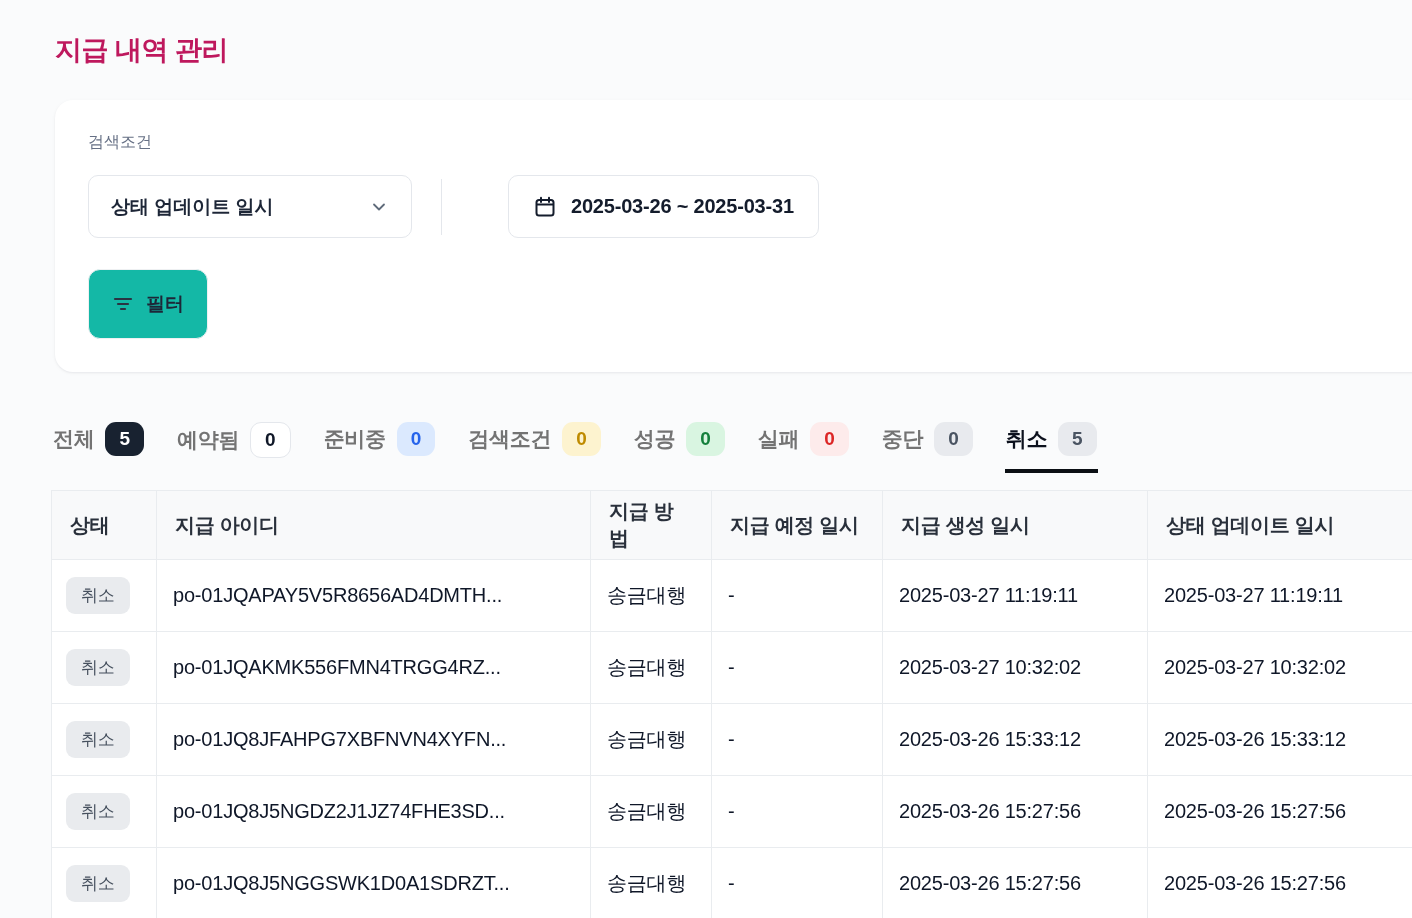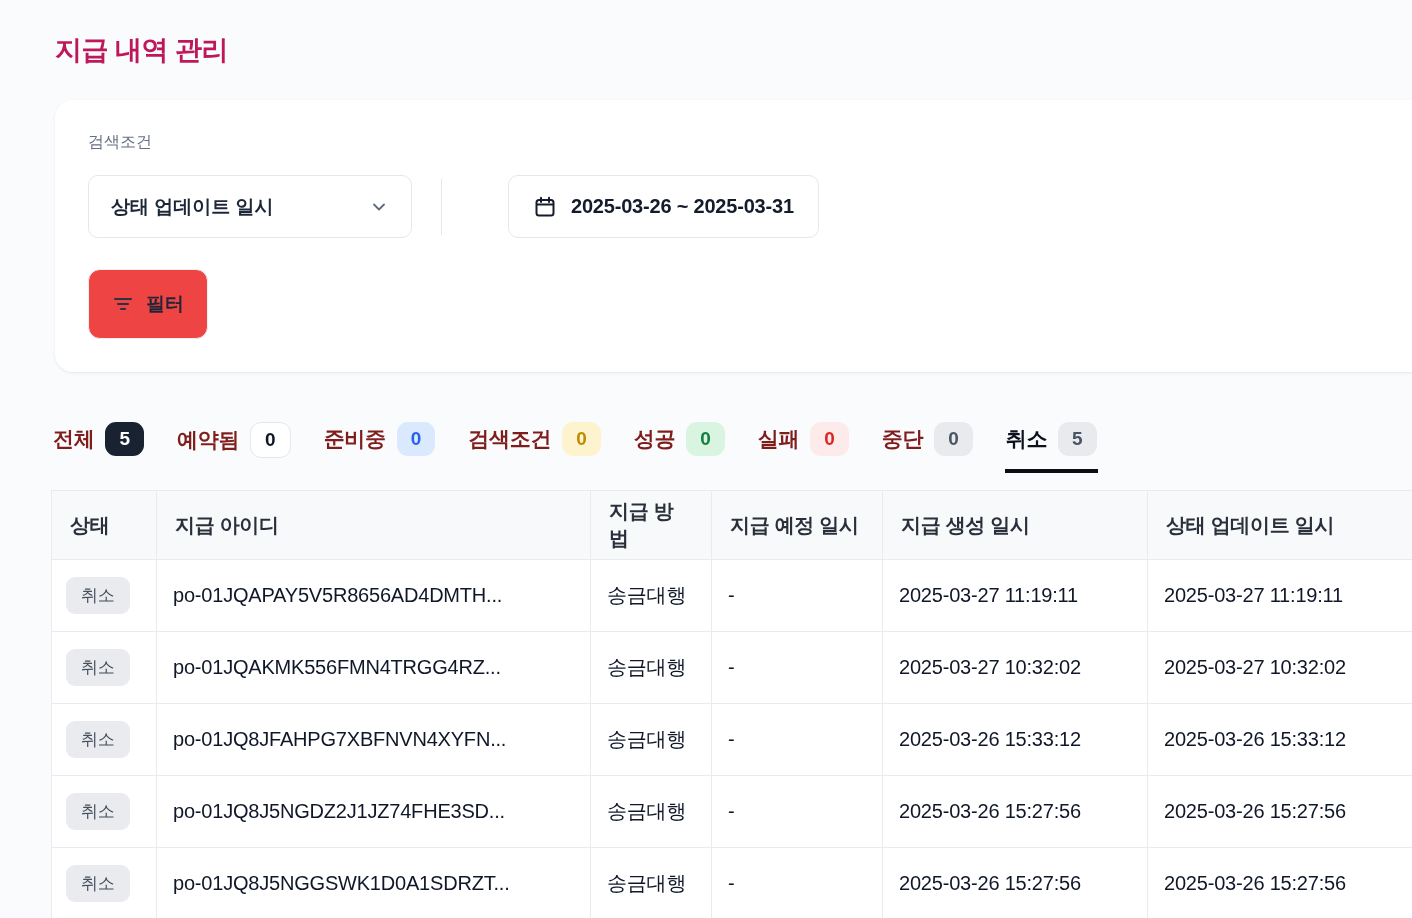--- a/index.html
+++ b/index.html
@@ -45,40 +45,40 @@
     margin: 0 29px;
   }
   .date-range-btn {
     height: 63px; padding: 0 24px; gap: 14px; margin-left: 37px;
   }
   .date-text { font-size: 20px; font-weight: 600; color: #141c2c; letter-spacing: -0.2px; }
   .controls-row2 { margin-top: 31px; display: flex; align-items: center; gap: 28px; }
   .filter-btn {
     display: flex; align-items: center; gap: 12px;
     width: 120px; height: 70px; justify-content: center;
-    background: #ef4444; border: 1px solid #eef0f2; border-radius: 12px;
+    background: #14b8a6; border: 1px solid #eef0f2; border-radius: 12px;
     cursor: pointer;
   }
   .partner-select {
     width: 470px; height: 70px; padding: 0 22px;
     justify-content: space-between;
   }
   .icon { display: inline-flex; align-items: center; justify-content: center; }
   
   .tabs {
     position: absolute; left: 52px; top: 412px;
     display: flex; align-items: flex-start; gap: 31px;
   }
   .tab {
     display: flex; align-items: center; gap: 11px;
     padding: 10px 1px 13px 1px;
     border-bottom: 4px solid transparent;
     cursor: pointer;
   }
-  .tab-label { font-size: 21px; font-weight: 600; color: #7f1d1d; letter-spacing: -0.3px; }
+  .tab-label { font-size: 21px; font-weight: 600; color: #737373; letter-spacing: -0.3px; }
   .tab.active .tab-label { color: #0c111d; font-weight: 700; }
   .tab.active { border-bottom-color: #0b0f14; }
   .tab-badge {
     min-width: 24px; text-align: center;
     padding: 6px 14px; border-radius: 11px;
     font-size: 19px; font-weight: 600;
   }
   .badge-dark   { background: #182230; color: #ffffff; }
   .badge-white  { background: #ffffff; color: #101828; border: 1px solid #e4e7ec; }
   .badge-blue   { background: #dbe9fe; color: #2563eb; }

